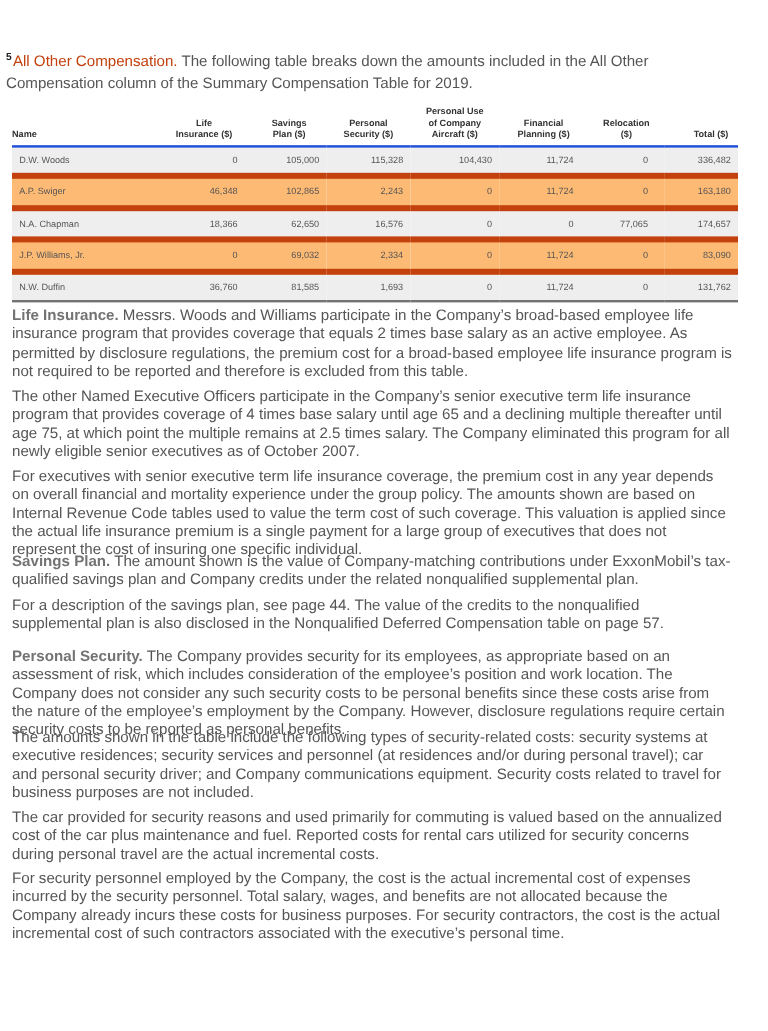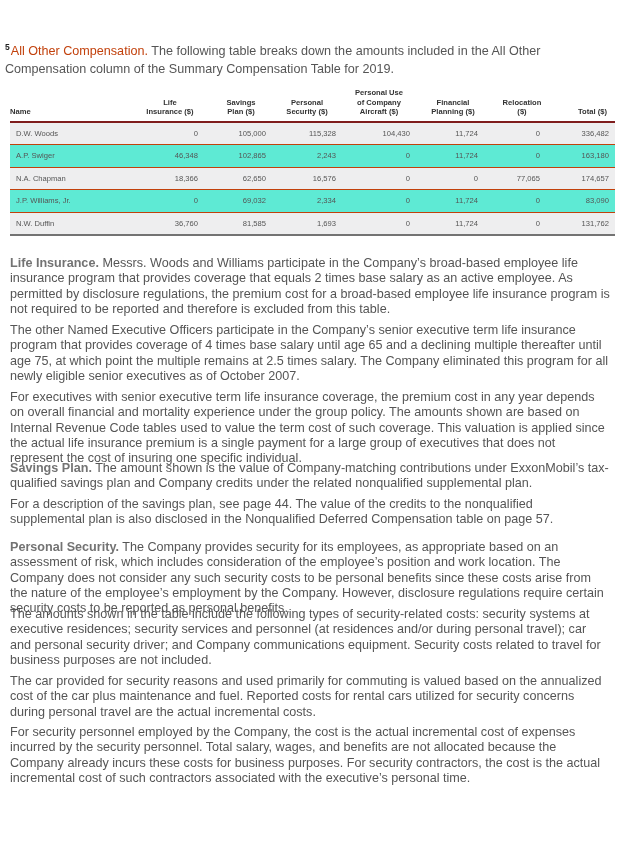--- a/index.html
+++ b/index.html
@@ -4,27 +4,27 @@
 <style>
   html, body { margin: 0; padding: 0; background: #ffffff; }
   body { width: 640px; height: 859px; overflow: hidden; position: relative;
          font-family: "Liberation Sans", "DejaVu Sans", sans-serif; color: #4a4a4a; }
   .page { position: absolute; left: 0; top: 0; width: 640px; }
   .intro { position: absolute; left: 5px; top: 42px; width: 610px; font-size: 12.6px; line-height: 18px; color: #555; font-weight: 300; }
   .intro .sup { font-size: 8.5px; vertical-align: super; line-height: 0; color: #222; font-weight: bold; margin-right: 1px; }
   .intro b { color: #c2410c; font-weight: normal; }
 
   table.comp { position: absolute; left: 10px; top: 88px; width: 605px; border-collapse: collapse; font-size: 7.6px; }
-  table.comp th { font-weight: bold; color: #333; text-align: center; vertical-align: bottom; padding: 0 2px 4px 2px; line-height: 9.5px; border-bottom: 2px solid #7f1d1d; }
+  table.comp th { font-weight: bold; color: #333; text-align: center; vertical-align: bottom; padding: 0 2px 4px 2px; line-height: 9.5px; border-bottom: 2px solid #1d4ed8; }
   table.comp th.name { text-align: left; padding-left: 0; }
   table.comp th.total { text-align: right; padding-right: 8px; }
-  table.comp td { height: 21.5px; padding: 0 6px; text-align: right; color: #555; border-bottom: 1px solid #c2410c; }
+  table.comp td { height: 21.5px; padding: 0 6px; text-align: right; color: #555; border-bottom: 5px solid #c2410c; }
   table.comp td.name { text-align: left; padding-left: 6px; }
   table.comp tr.odd td { background: #eeeeef; }
-  table.comp tr.even td { background: #5eead4; }
+  table.comp tr.even td { background: #fdba74; }
   table.comp tr:last-child td { border-bottom: 2px solid #737373; }
   table.comp td.c-life { padding-right: 12px; }
   table.comp td.c-fin { padding-right: 12px; }
   table.comp td.c-reloc { padding-right: 14px; }
   table.comp td.c-total { padding-right: 6px; }
 
   .body-text { position: absolute; left: 10px; width: 600px; font-size: 12.6px; line-height: 15.3px; color: #555; font-weight: 300; margin: 0; }
   .body-text b { color: #737373; font-weight: bold; }
 </style>
 </head>

